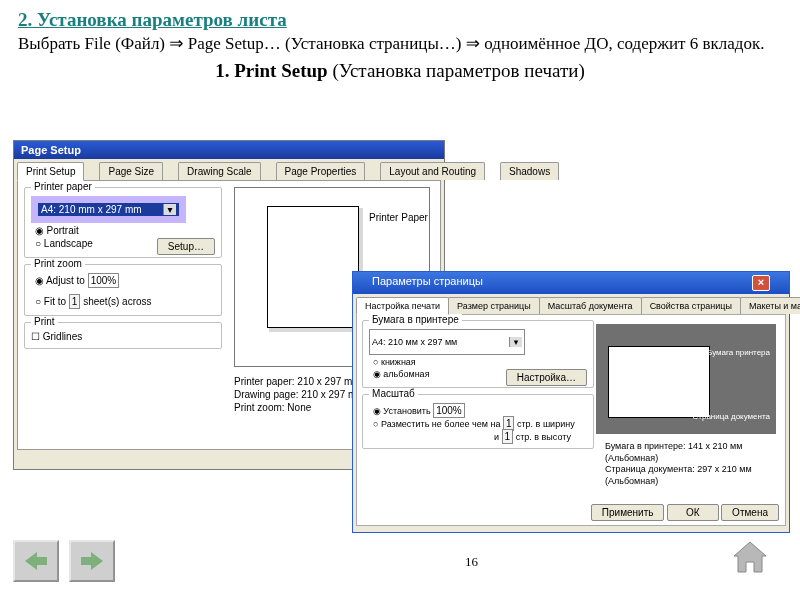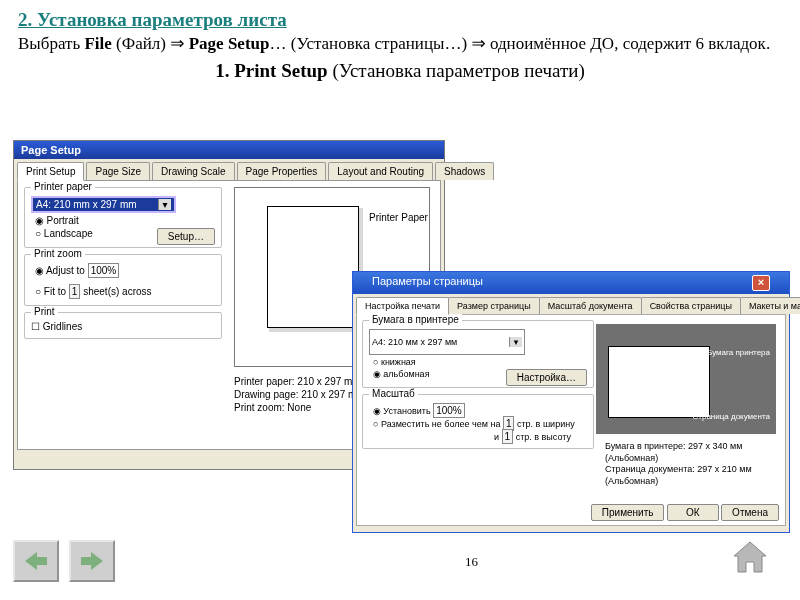--- a/index.html
+++ b/index.html
@@ -1,31 +1,31 @@
 <!DOCTYPE html>
 <html><head>
 <meta charset="utf-8">
 <style>
   body{margin:0;font-family:"Times New Roman",serif;background:#fff;width:800px;height:600px;position:relative;overflow:hidden}
   .content{padding:8px 18px;font-size:17px;line-height:1.3}
   .heading{color:#1b7f7f;font-weight:bold;text-decoration:underline;font-size:19px}
   .subhead{font-weight:bold;font-size:19px;text-align:center;margin-top:4px}
   .subhead .ru{font-weight:normal}
-  b{font-weight:bold}
+  b{font-weight:normal}
   
   .dlg{position:absolute;font-family:Tahoma,Arial,sans-serif;font-size:10px}
   .dlg1{left:13px;top:140px;width:430px;height:328px;background:#ece9d8;border:1px solid #7a7a7a}
   .tb{background:linear-gradient(#2a5bd7,#1a3b9c);color:#fff;font-weight:bold;padding:3px 7px;font-size:11px}
-  .tabs{display:flex;gap:3px;margin:3px 0 0 3px;font-size:10px}
+  .tabs{display:flex;gap:16px;margin:3px 0 0 3px;font-size:10px}
   .tab{padding:3px 8px;background:#ece9d8;border:1px solid #999;border-bottom:none;border-radius:2px 2px 0 0;margin-right:-1px;cursor:pointer;white-space:nowrap}
   .tab.active{background:#fff;position:relative;z-index:2;border-bottom:1px solid #fff;margin-bottom:-1px}
   .pane{background:#fff;border:1px solid #999;margin:0 3px 3px;padding:6px;height:256px;position:relative}
   .group{border:1px solid #c0c0c0;border-radius:2px;padding:8px 6px 6px;margin-bottom:6px;position:relative}
   .group-title{position:absolute;top:-7px;left:6px;background:#fff;padding:0 3px;font-size:10px}
-  .select{width:135px;background:#1a3b9c;color:#fff;padding:1px 3px;font-size:10px;display:inline-block;border:2px solid #c4b5fd}
+  .select{width:135px;background:#1a3b9c;color:#fff;padding:1px 3px;font-size:10px;display:inline-block;border:7px solid #c4b5fd}
   .sel-arrow{float:right;width:12px;background:#ddd;color:#000;text-align:center;border-left:1px solid #888}
   .radio{display:block;margin:2px 0;padding-left:4px}
   .btn{background:#ece9d8;border:1px solid #888;border-radius:2px;padding:2px 10px;font-family:inherit;font-size:10px;cursor:pointer}
   .inp{width:32px;border:1px solid #888;background:#f4f4f4;padding:1px 2px;font-size:10px}
   .preview1{position:absolute;left:216px;top:6px;width:194px;height:178px;border:1px solid #777;background:#fff}
   .paper1{position:absolute;left:32px;top:18px;width:90px;height:120px;background:#fff;border:1px solid #000}
   .lbl{position:absolute;font-size:10px}
   .info{position:absolute;left:216px;top:194px;font-size:10px;line-height:1.3}
   .btm{position:absolute;right:8px;bottom:5px}
   
@@ -135,21 +135,21 @@
         <label class="radio">○ <span>Разместить не более чем на</span> <span class="inp">1</span> <span>стр. в ширину</span></label>
         <div style="padding-left:125px"><span>и</span> <span class="inp">1</span> <span>стр. в высоту</span></div>
       </div>
     </div>
     <div class="preview2">
       <div class="paper2"></div>
       <div class="lbl" style="right:6px;top:24px;color:#fff;font-size:8px">Бумага принтера</div>
       <div class="lbl" style="right:6px;top:88px;color:#fff;font-size:8px">Страница документа</div>
     </div>
     <div class="info2">
-      <div>Бумага в принтере:   297 x 340 мм    (Альбомная)</div>
+      <div>Бумага в принтере:   141 x 210 мм    (Альбомная)</div>
       <div>Страница документа: 297 x 210 мм    (Альбомная)</div>
       <div style="margin-top:21px">Масштаб:                 Нет</div>
     </div>
     <div class="btm2">
       <button class="btn">Применить</button>
       <button class="btn" style="padding:2px 18px">ОК</button>
       <button class="btn">Отмена</button>
     </div>
   </div>
 </div>

